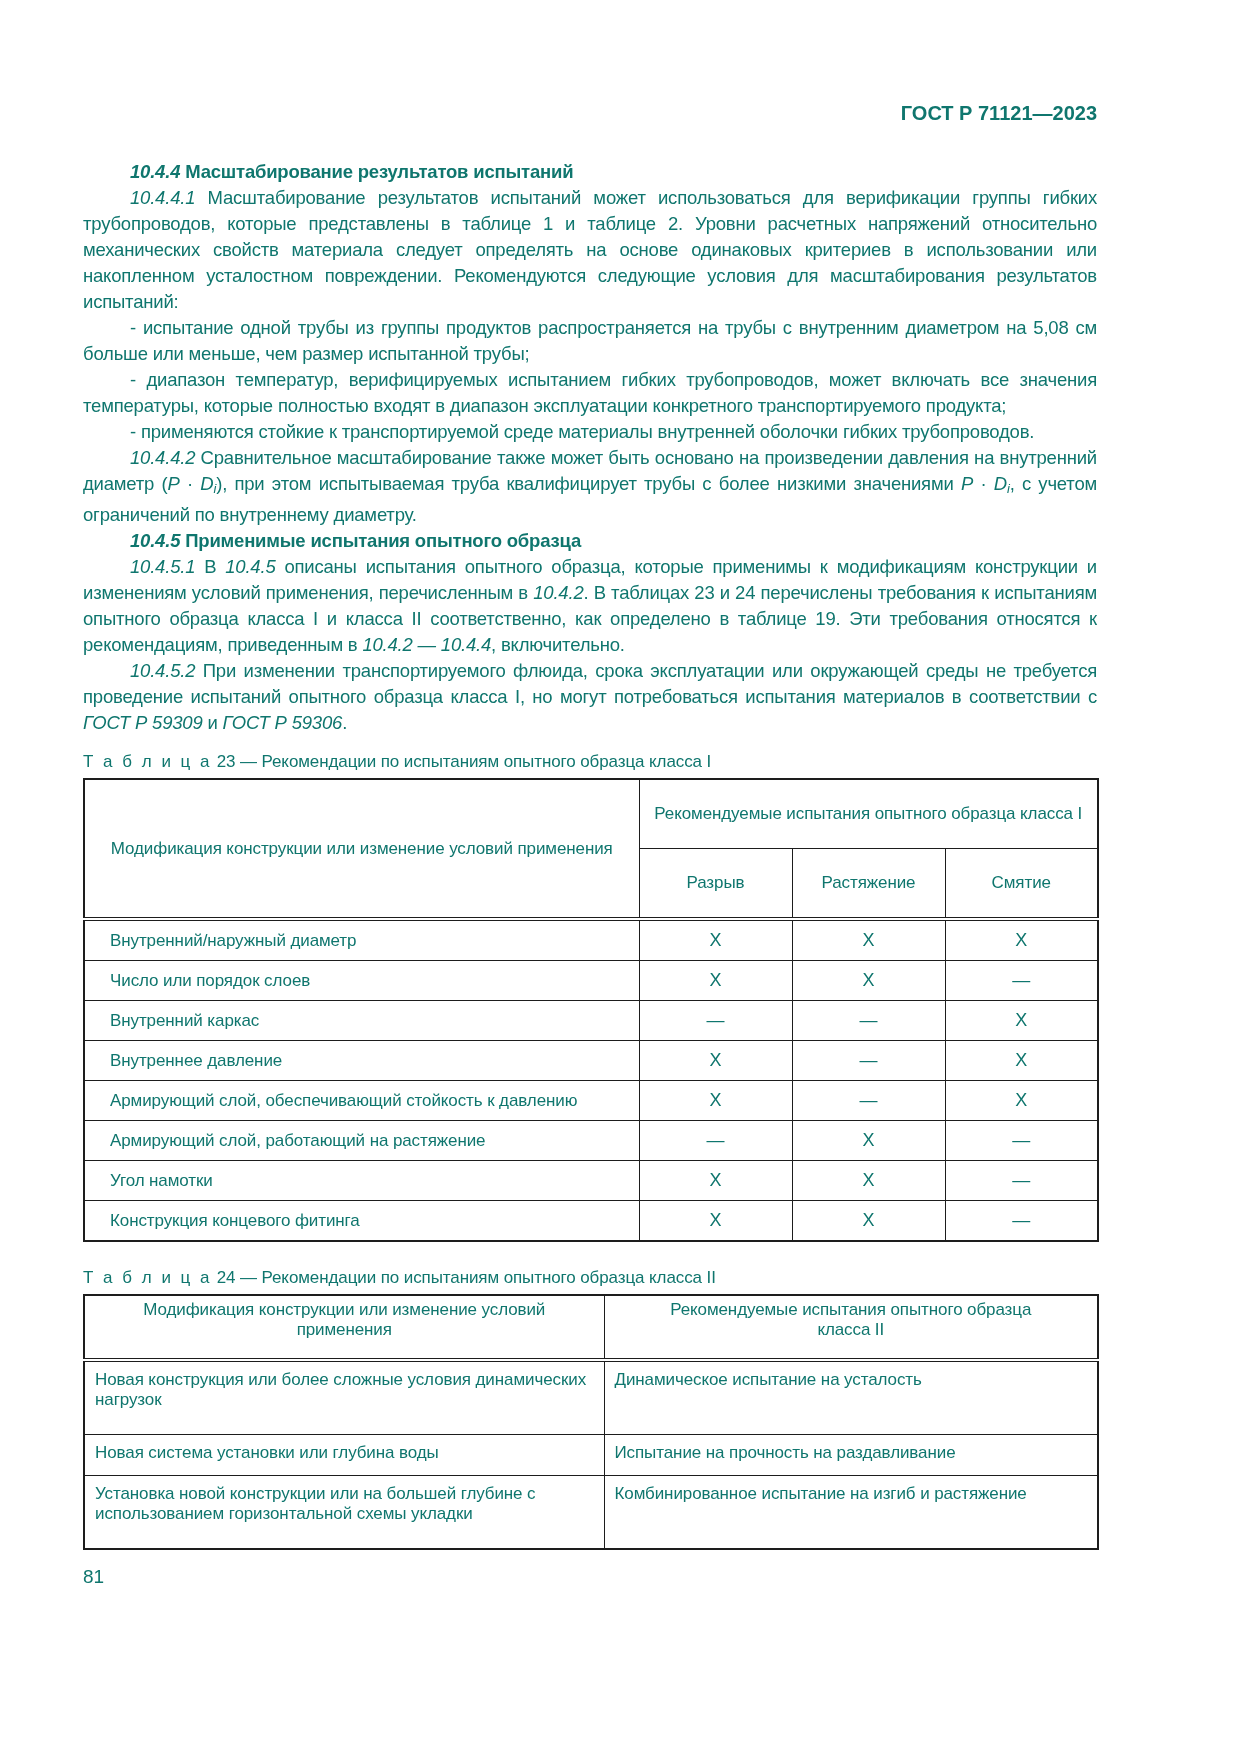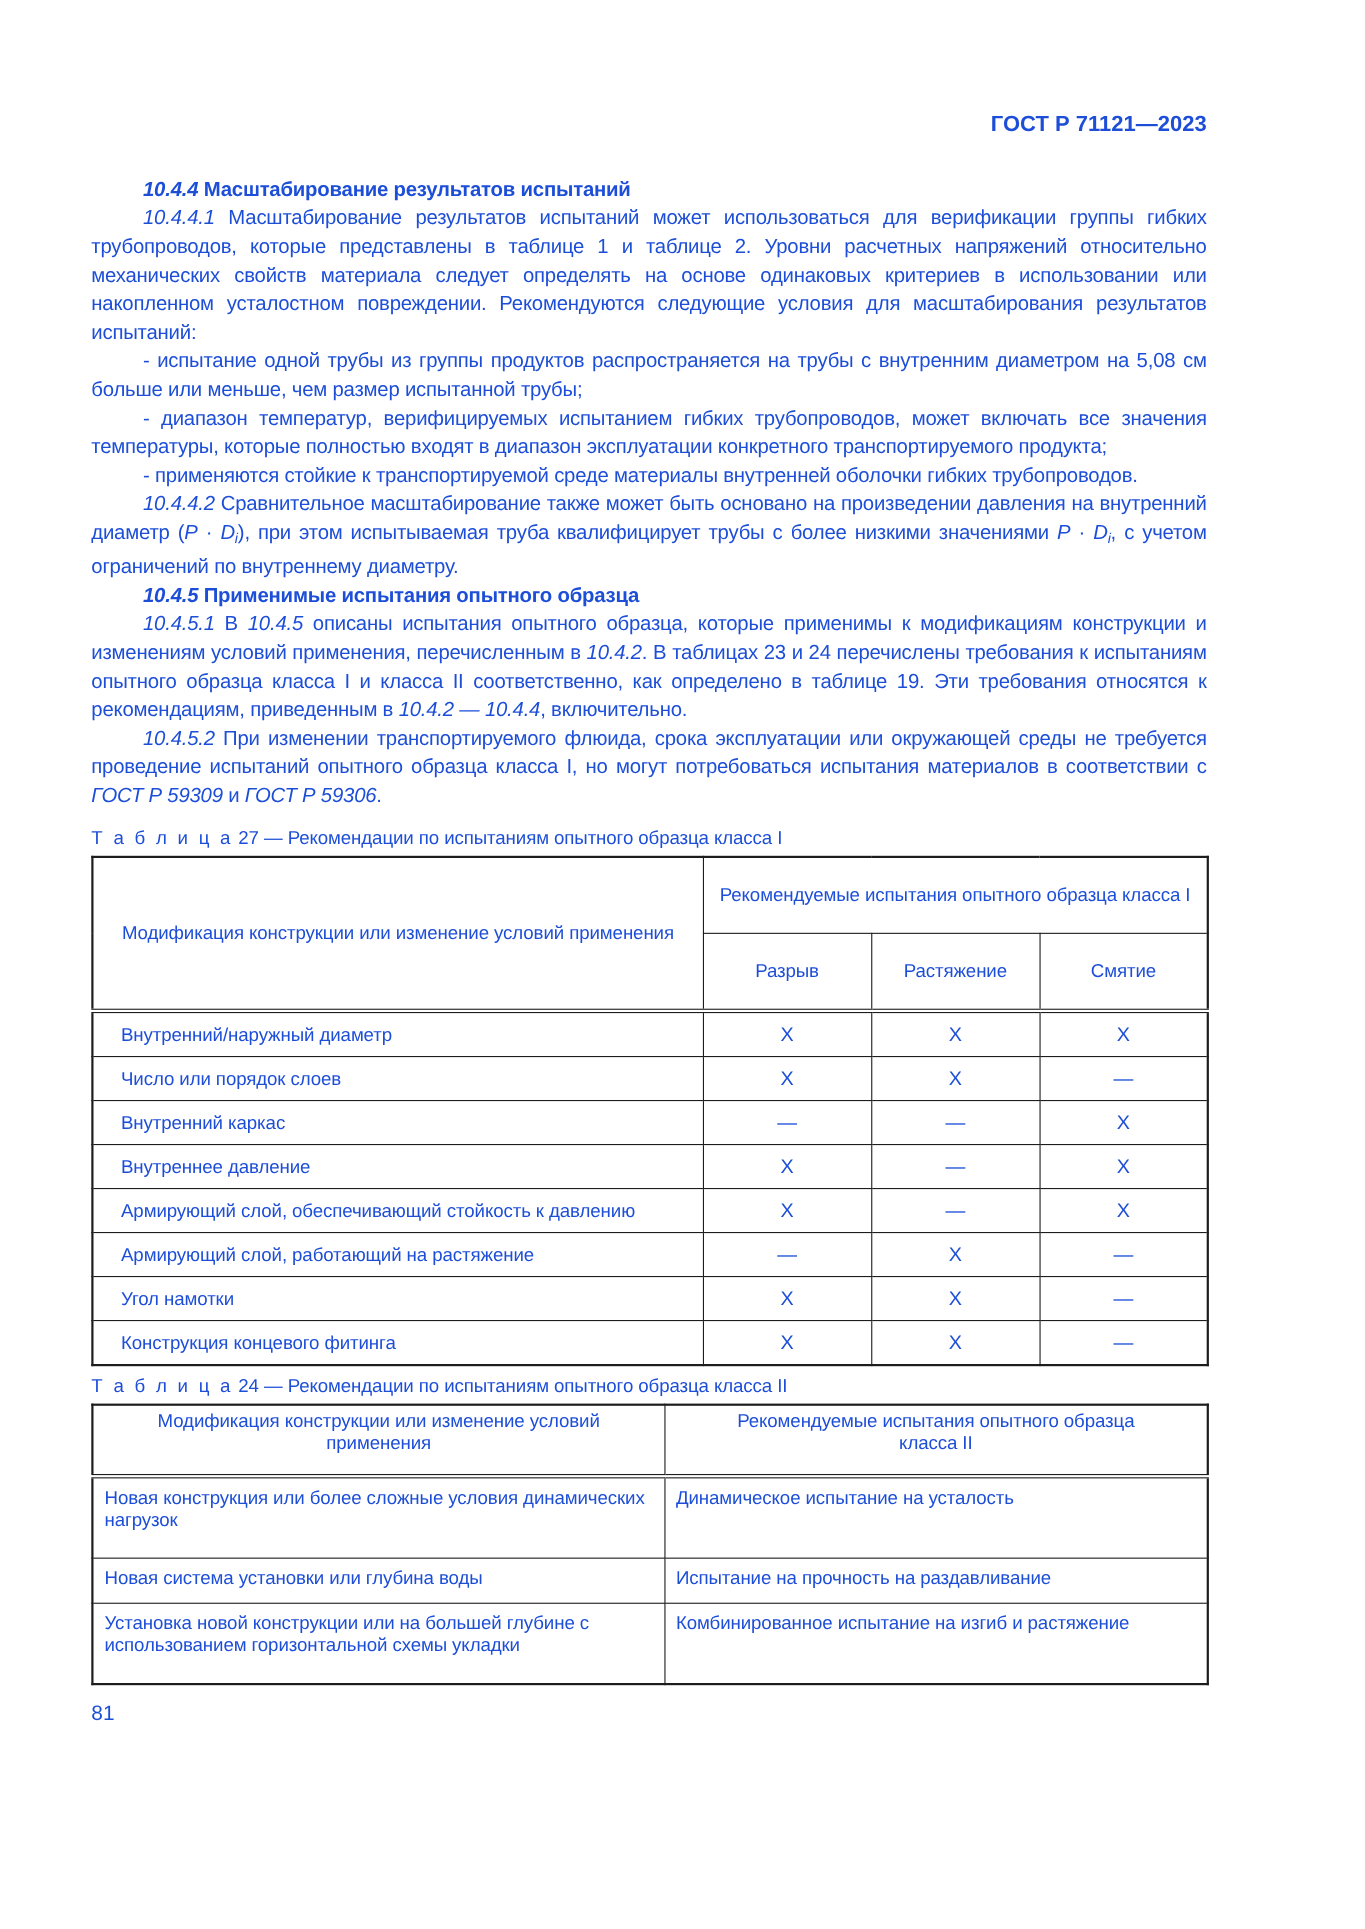--- a/index.html
+++ b/index.html
@@ -1,21 +1,21 @@
 <!DOCTYPE html>
 <html><head>
 <meta charset="utf-8">
 <style>
   html,body{margin:0;padding:0;background:#e8e8e8;}
   .page{
     position:relative;
     width:1241px;height:1754px;
     margin:0 auto;
     background:#ffffff;
-    color:#1d4ed8;
+    color:#0f766e;
     font-family:"Liberation Sans", sans-serif;
     overflow:hidden;
   }
   .inner{position:absolute;left:83px;top:0;width:1014px;}
   .doc-header{
     margin-top:102px;
     text-align:right;
     font-weight:bold;
     font-size:20px;
     letter-spacing:0;
@@ -92,21 +92,21 @@
       <p><span class="i">10.4.4.1 </span><span>Масштабирование результатов испытаний может использоваться для верификации группы гибких трубопроводов, которые представлены в таблице 1 и таблице 2. Уровни расчетных напряжений относительно механических свойств материала следует определять на основе одинаковых критериев в использовании или накопленном усталостном повреждении. Рекомендуются следующие условия для масштабирования результатов испытаний:</span></p>
       <p>- испытание одной трубы из группы продуктов распространяется на трубы с внутренним диаметром на 5,08 см больше или меньше, чем размер испытанной трубы;</p>
       <p>- диапазон температур, верифицируемых испытанием гибких трубопроводов, может включать все значения температуры, которые полностью входят в диапазон эксплуатации конкретного транспортируемого продукта;</p>
       <p>- применяются стойкие к транспортируемой среде материалы внутренней оболочки гибких трубопроводов.</p>
       <p><span class="i">10.4.4.2 </span><span>Сравнительное масштабирование также может быть основано на произведении давления на внутренний диаметр (</span><span class="i">P</span><span> · </span><span class="i">D</span><span class="sub">i</span><span>), при этом испытываемая труба квалифицирует трубы с более низкими значениями </span><span class="i">P</span><span> · </span><span class="i">D</span><span class="sub">i</span><span>, с учетом ограничений по внутреннему диаметру.</span></p>
       <p class="h"><span class="num">10.4.5</span><span> Применимые испытания опытного образца</span></p>
       <p><span class="i">10.4.5.1 </span><span>В </span><span class="i">10.4.5</span><span> описаны испытания опытного образца, которые применимы к модификациям конструкции и изменениям условий применения, перечисленным в </span><span class="i">10.4.2</span><span>. В таблицах 23 и 24 перечислены требования к испытаниям опытного образца класса I и класса II соответственно, как определено в таблице 19. Эти требования относятся к рекомендациям, приведенным в </span><span class="i">10.4.2 — 10.4.4</span><span>, включительно.</span></p>
       <p><span class="i">10.4.5.2 </span><span>При изменении транспортируемого флюида, срока эксплуатации или окружающей среды не требуется проведение испытаний опытного образца класса I, но могут потребоваться испытания материалов в соответствии с </span><span class="i">ГОСТ Р 59309</span><span> и </span><span class="i">ГОСТ Р 59306</span><span>.</span></p>
     </div>
 
-    <div class="tbl-caption"><span class="cap-word">Т а б л и ц а</span><span>  27 — Рекомендации по испытаниям опытного образца класса I</span></div>
+    <div class="tbl-caption"><span class="cap-word">Т а б л и ц а</span><span>  23 — Рекомендации по испытаниям опытного образца класса I</span></div>
 
     <table class="t23">
       <colgroup>
           <col class="c1">
           <col class="c2">
           <col class="c3">
           <col class="c4">
         </colgroup>
       <tbody>
         <tr class="hdr">
@@ -162,21 +162,21 @@
         </tr>
         <tr>
           <td class="lbl">Конструкция концевого фитинга</td>
           <td class="mark">X</td>
           <td class="mark">X</td>
           <td class="mark">—</td>
         </tr>
       </tbody>
     </table>
 
-    <div class="tbl-caption" style="margin-top:8px;"><span class="cap-word">Т а б л и ц а</span><span>  24 — Рекомендации по испытаниям опытного образца класса II</span></div>
+    <div class="tbl-caption" style="margin-top:26px;"><span class="cap-word">Т а б л и ц а</span><span>  24 — Рекомендации по испытаниям опытного образца класса II</span></div>
 
     <table class="t24">
       <colgroup>
           <col class="c1">
           <col class="c2">
         </colgroup>
       <tbody>
         <tr class="hdr">
           <td class="dblb">Модификация конструкции или изменение условий применения</td>
           <td class="dblb">Рекомендуемые испытания опытного образца класса II</td>

